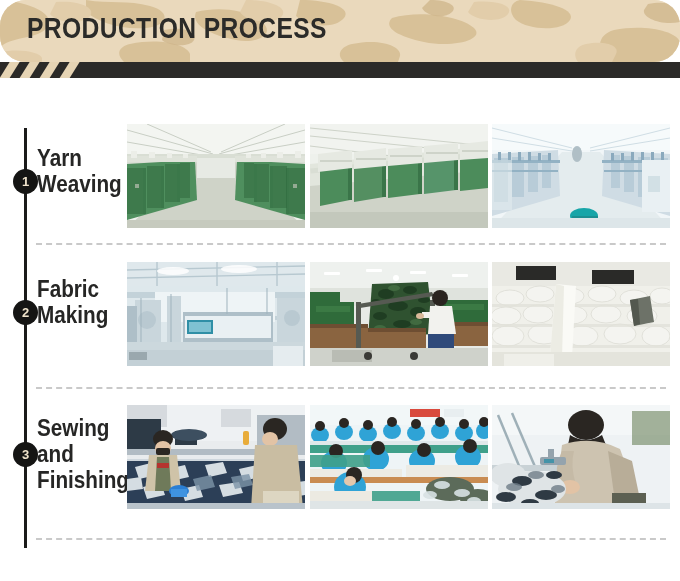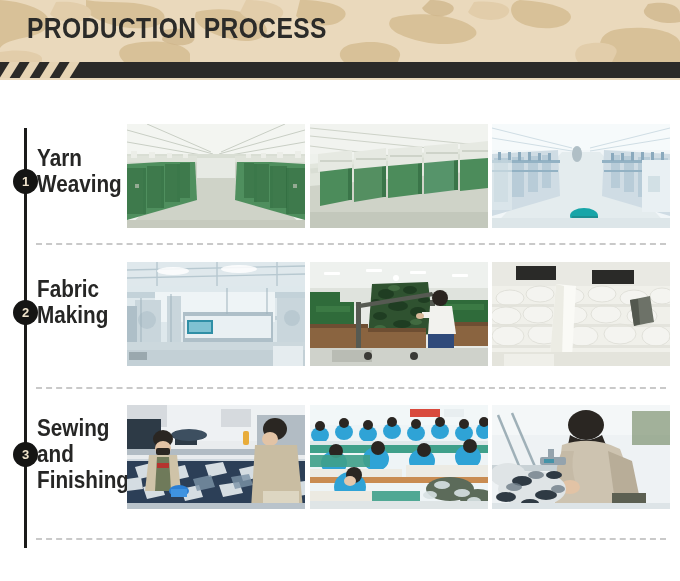--- a/index.html
+++ b/index.html
@@ -6,23 +6,24 @@
   body{
     width:680px;height:581px;
     background:#ffffff;
     font-family:"Liberation Sans", sans-serif;
     overflow:hidden;
     position:relative;
   }
 
   
   .header{
-    position:absolute;left:0;top:0;width:680px;height:80px;
+    position:absolute;left:0;top:0;width:680px;height:62px;
     background:#ead9bc;
     overflow:hidden;
+    border-radius:26px;
   }
   .camo{position:absolute;left:0;top:0;width:680px;height:62px;}
   .header-title{
     position:absolute;left:27px;top:11px;
     font-size:30px;
     font-weight:bold;
     letter-spacing:0.5px;
     color:#2b2b29;
     font-family:"Liberation Sans Narrow","Liberation Sans",sans-serif;
     transform:scaleX(0.82);

